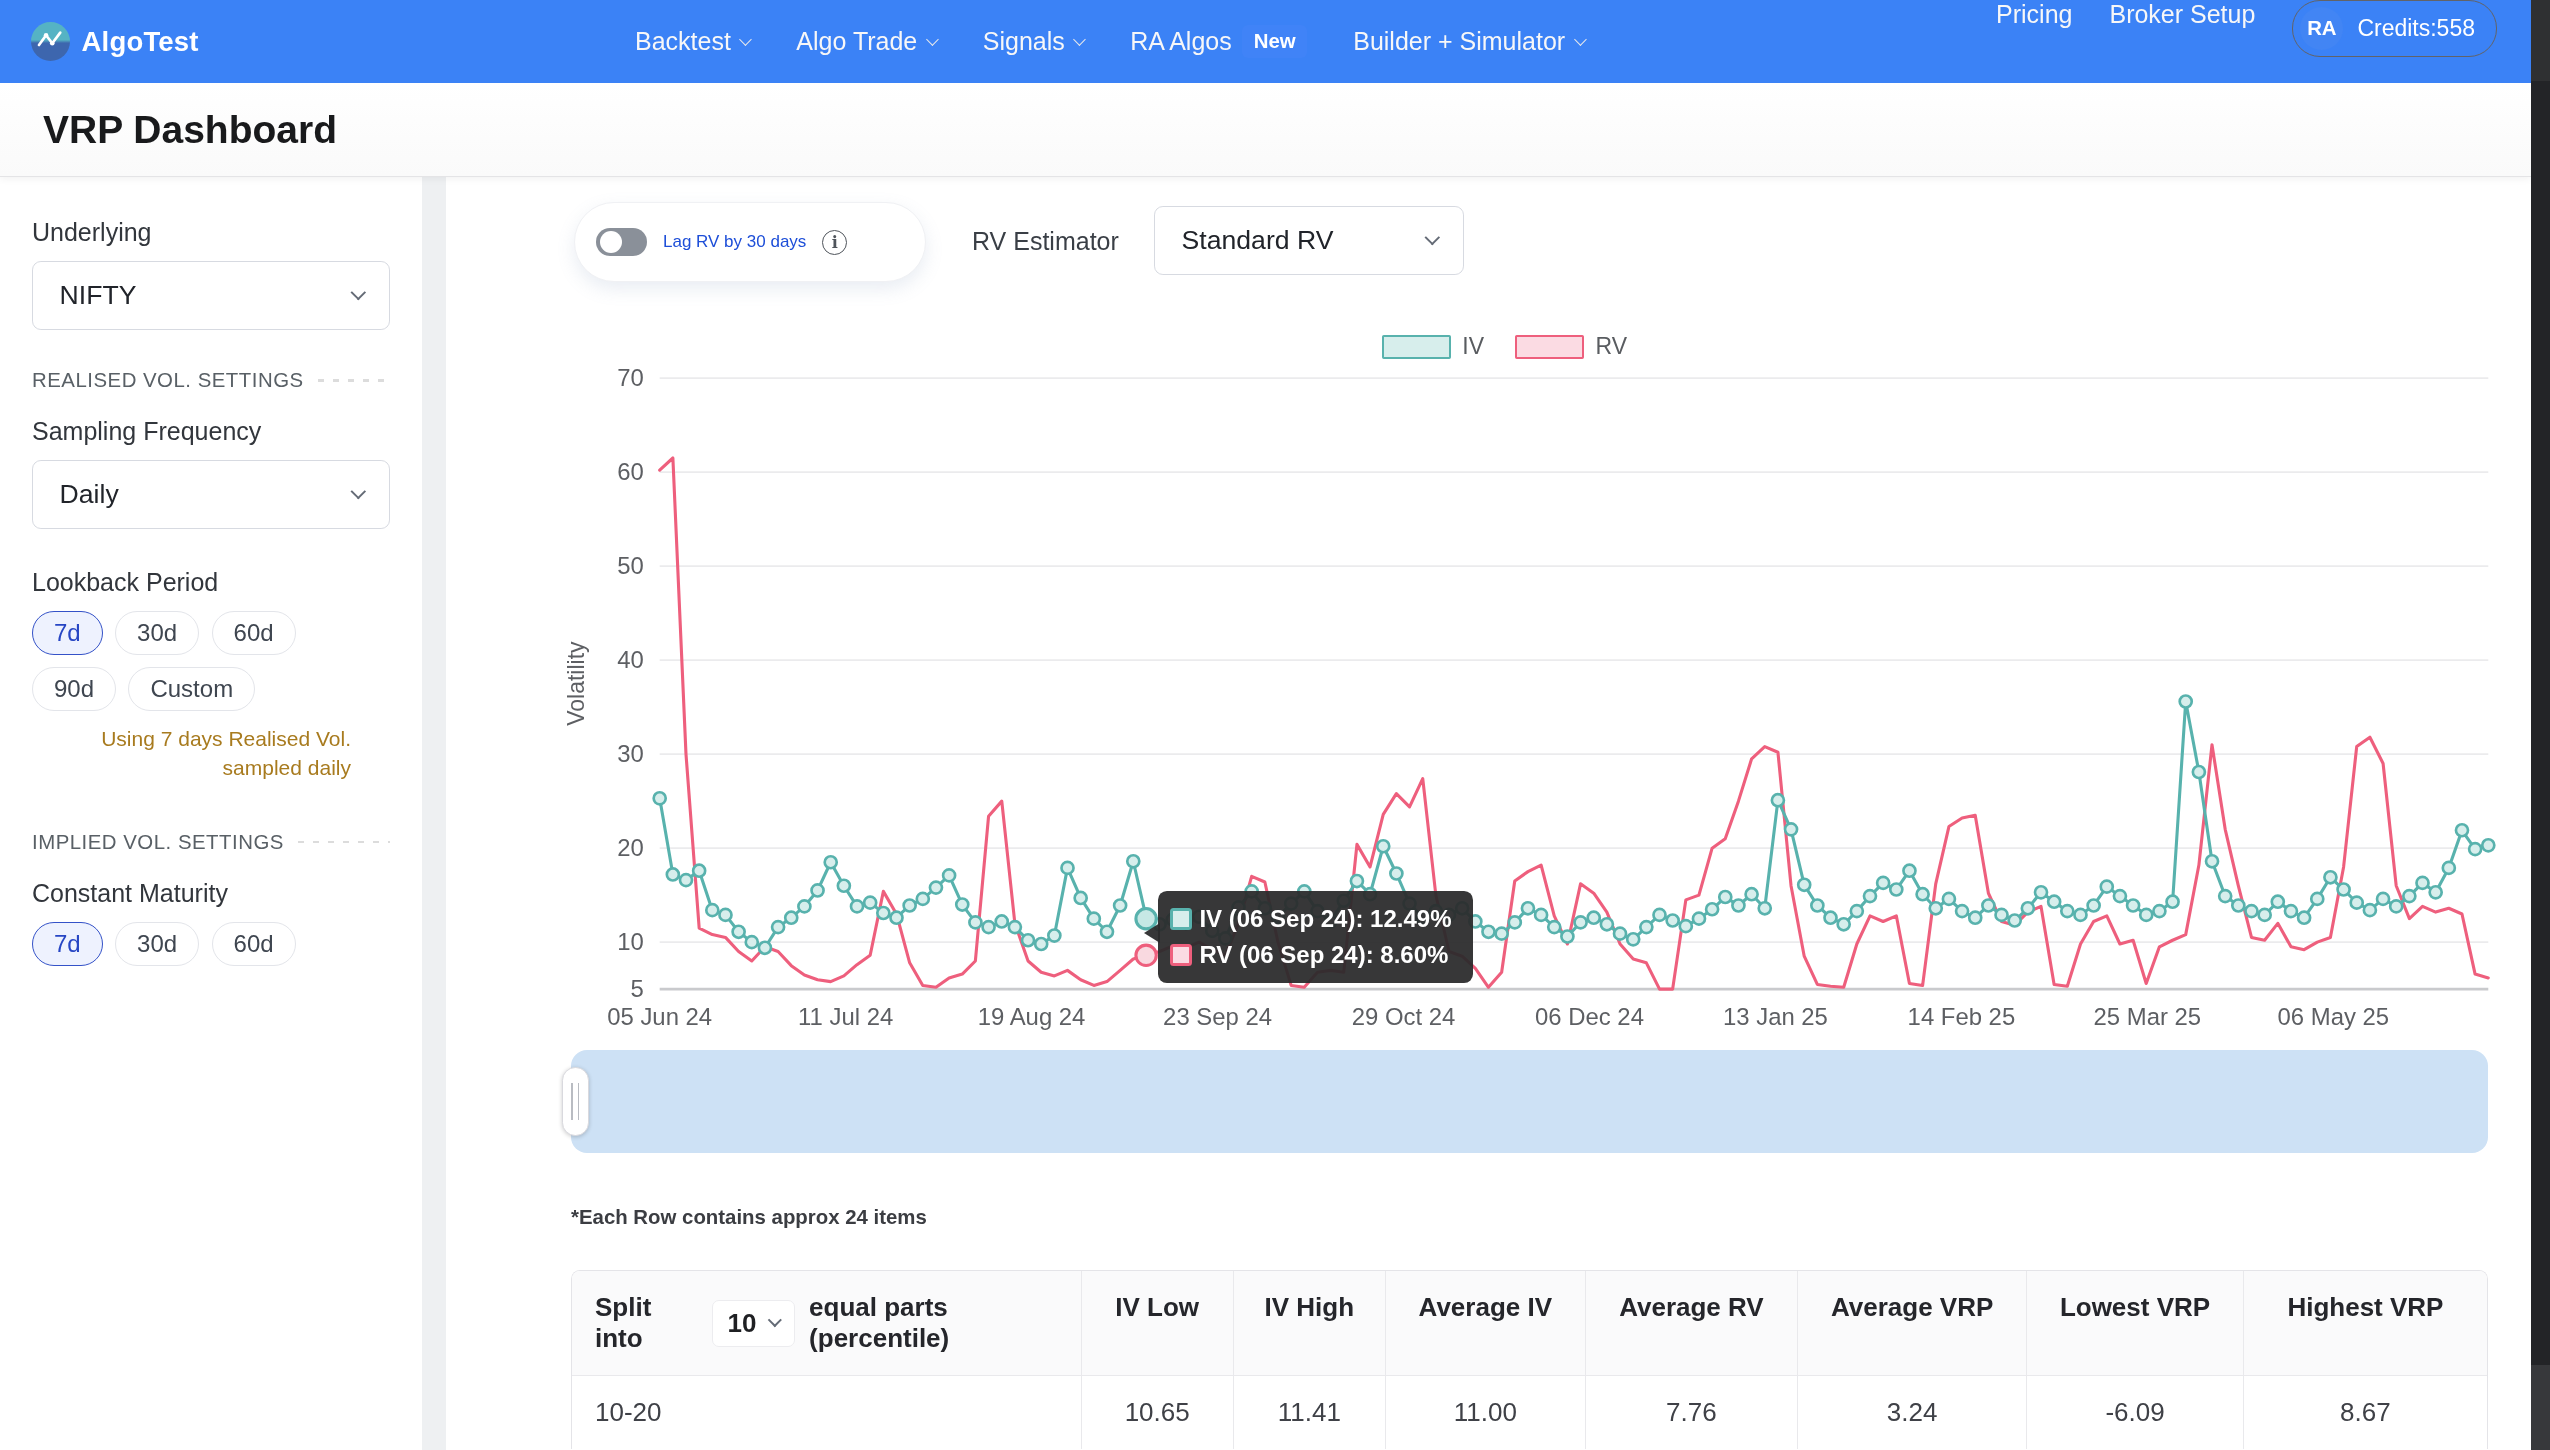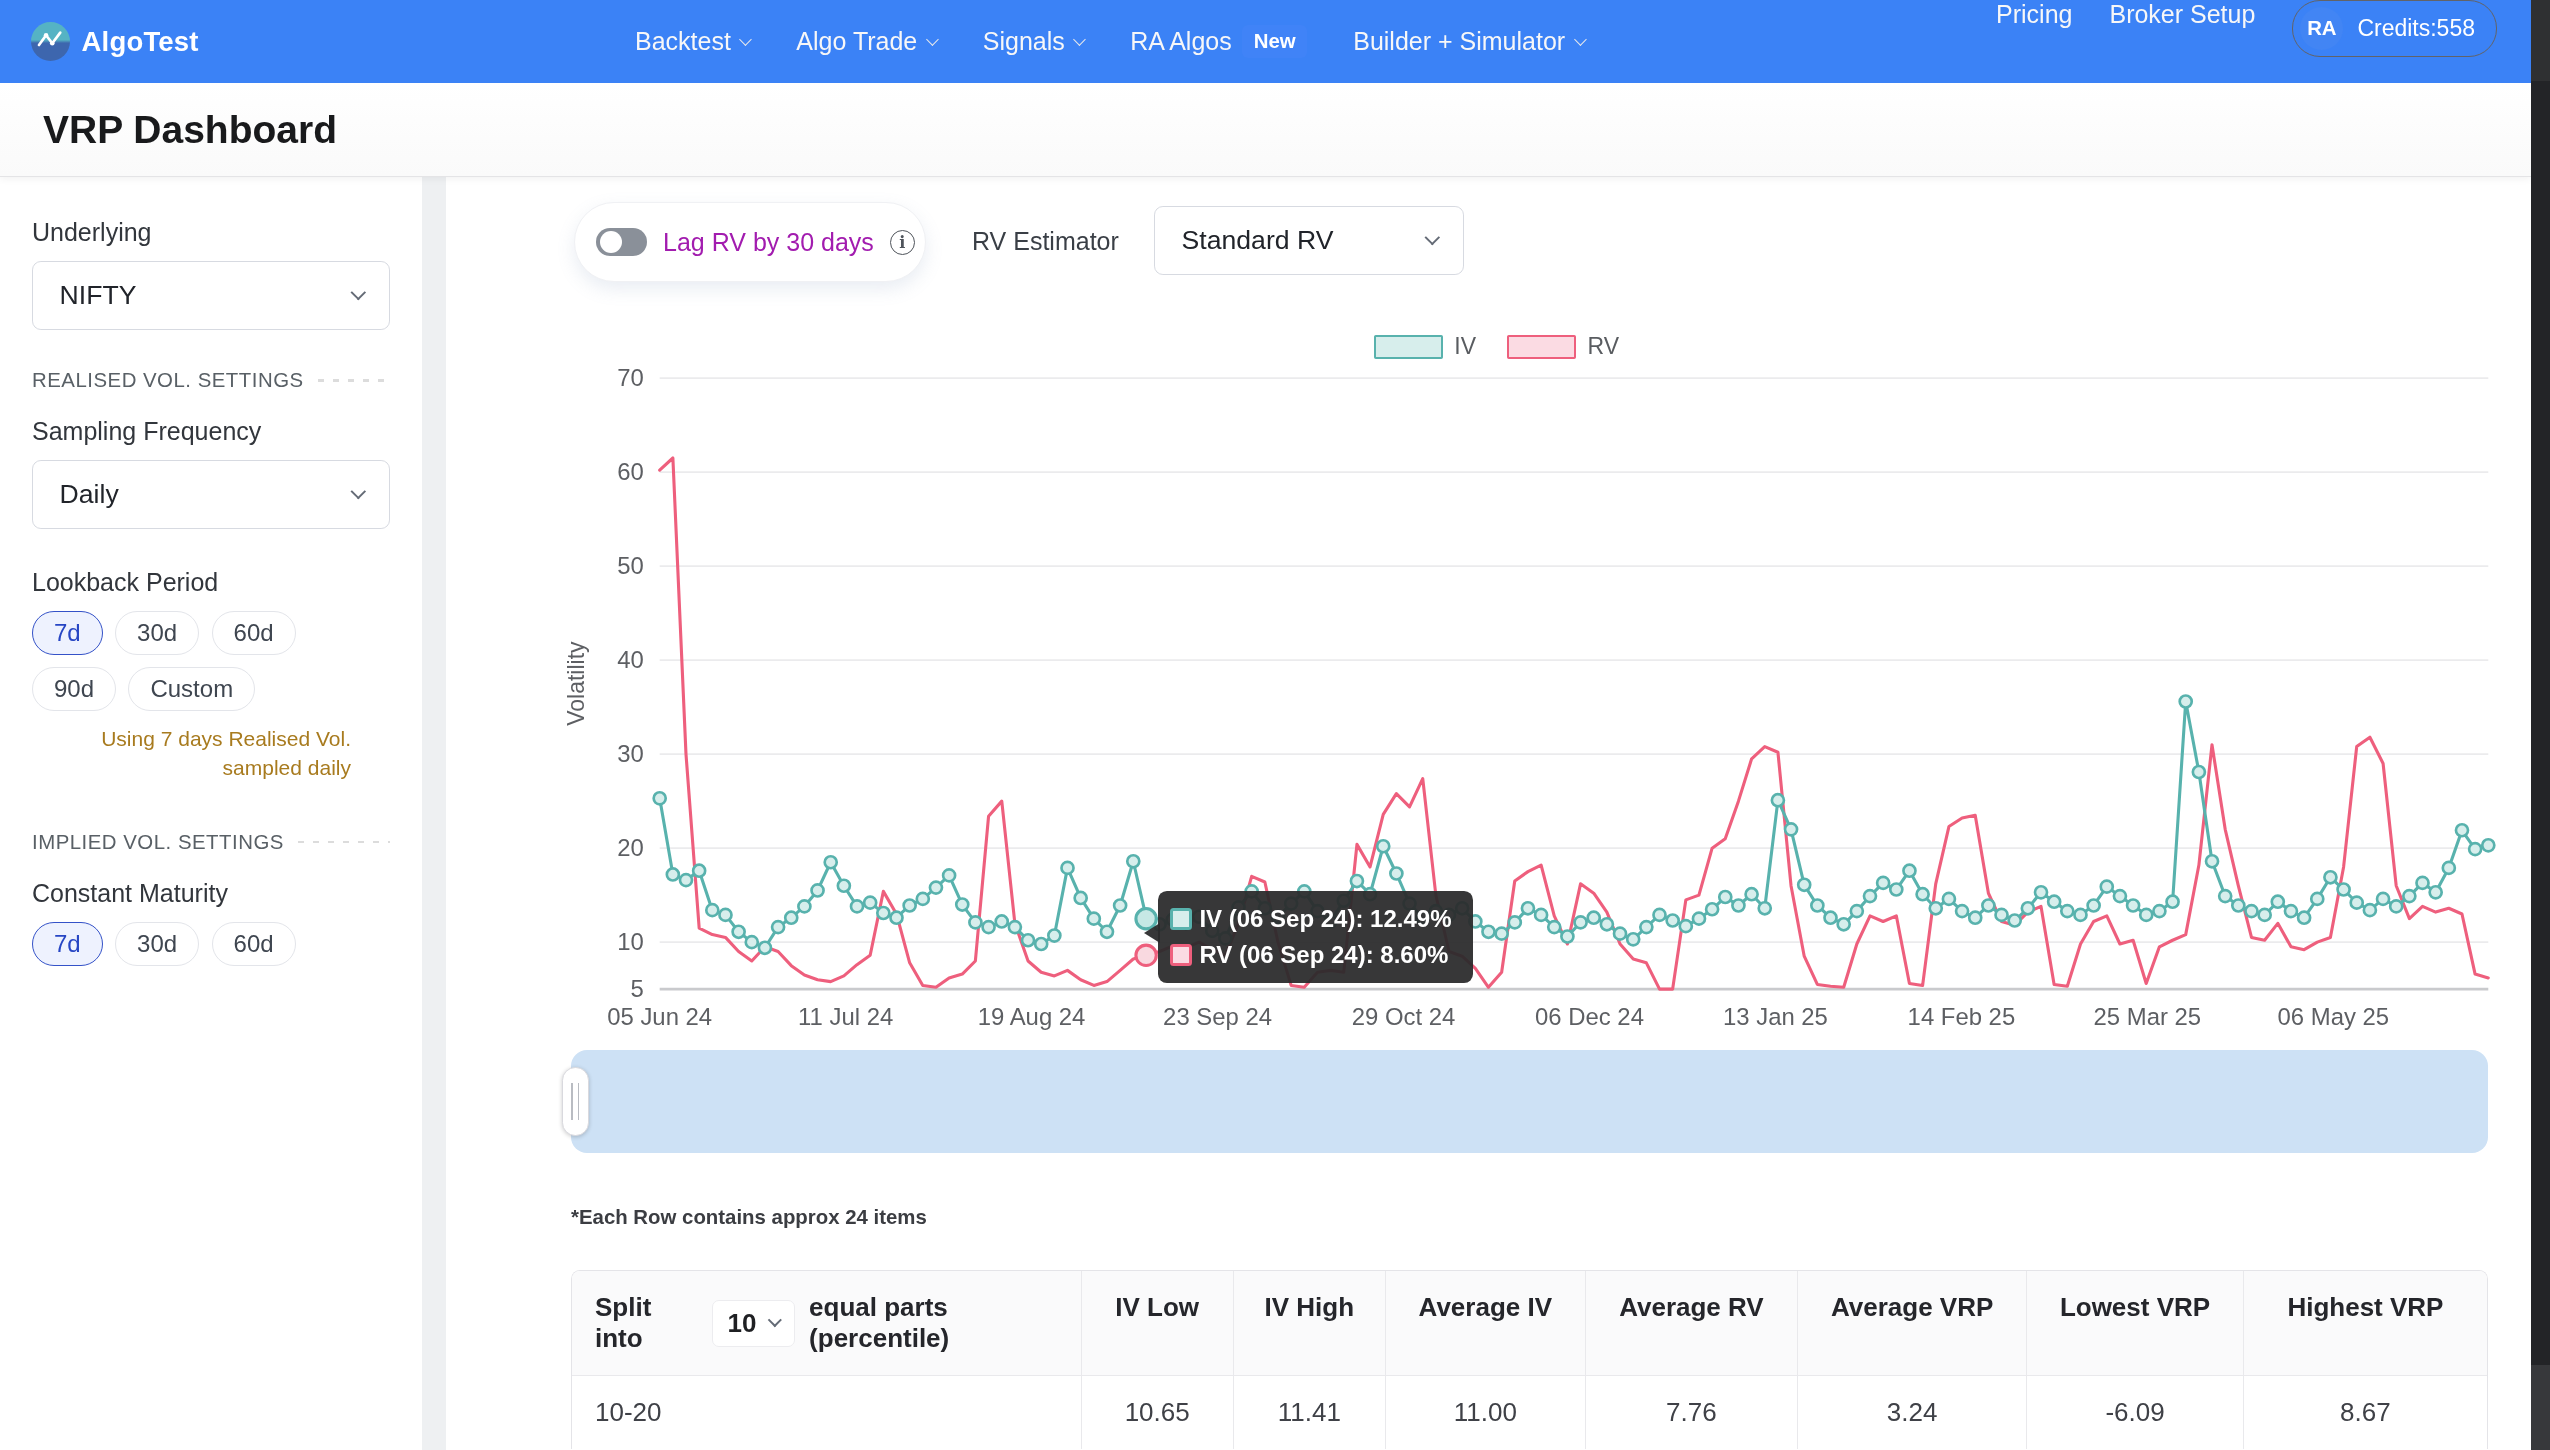--- a/index.html
+++ b/index.html
@@ -42,27 +42,27 @@
   .dotline { flex:1; height:2.7px; margin-left:14px; background:repeating-linear-gradient(90deg,#dcdcdc 0 6.2px,transparent 6.2px 15px); }
   .pill-row { display:flex; flex-wrap:wrap; gap:12.4px; margin-bottom:12.4px; }
   .pill { border:1.3px solid #e3e5ea; background:#fff; color:#3f4650; font-size:24px; border-radius:22px; padding:7px 21px; cursor:pointer; }
   .pill.active { border:1.8px solid #3452c8; background:#eef2fe; color:#2746c4; }
   .note { font-size:21px; color:#a87b1f; line-height:1.4; padding-left:7px; margin:12.4px 0 48px 0; max-width:319px;text-align:right; }
 
   
   .toggle-card { position:absolute; left:128px; top:25px; width:352px; height:80px; background:#fff; border:0.9px solid #f0f1f4; border-radius:41px; box-shadow:0 7px 17.7px rgba(120,140,180,.16); display:flex; align-items:center; padding:0 21px 0 21px; gap:16px; }
   .toggle { width:51px; height:27.5px; background:#8a9099; border-radius:14px; position:relative; cursor:pointer; flex:none; }
   .toggle .knob { position:absolute; left:3.5px; top:2.7px; width:22px; height:22px; background:#fff; border-radius:50%; }
-  .toggle-label { font-size:25px; color:#a21caf; white-space:nowrap; }
+  .toggle-label { font-size:17px; color:#1d4ed8; white-space:nowrap; }
   .info-icon { width:25px; height:25px; border:1.8px solid #4f545b; border-radius:50%; color:#4f545b; font-size:16px; font-weight:600; display:flex; align-items:center; justify-content:center; flex:none; font-family:"DejaVu Serif",serif; }
   .rv-label { position:absolute; left:526px; top:50px; font-size:25px; color:#3a3f46; }
   .rv-select { position:absolute; left:708px; top:29px; width:310px; }
 
   
-  .legend { position:absolute; left:8px; top:156px; width:100%; display:flex; justify-content:center; gap:31px; }
+  .legend { position:absolute; left:16px; top:156px; width:100%; display:flex; justify-content:center; gap:31px; }
   .legend-item { display:flex; align-items:center; gap:11.5px; }
   .legend-swatch { width:69px; height:24px; border-radius:1.8px; border:2.7px solid; }
   .legend-label { font-size:23px; color:#595c60; }
 
   
   #chart-svg { position:absolute; left:103px; top:186px; }
   .tooltip { position:absolute; left:712px; top:714px; background:rgba(42,42,44,.94); border-radius:8.9px; padding:10.6px 21px 10.6px 12.4px; z-index:6; }
   .tooltip:before { content:""; position:absolute; left:-14px; top:32px; border-style:solid; border-width:10.6px 16px 10.6px 0; border-color:transparent rgba(42,42,44,.94) transparent transparent; }
   .tt-row { display:flex; align-items:center; gap:7px; color:#fff; font-size:24px; font-weight:600; white-space:nowrap; line-height:1.25; padding:2.7px 0; }
   .tt-swatch { width:22px; height:22px; border-radius:3.5px; border:3.1px solid; flex:none; }

